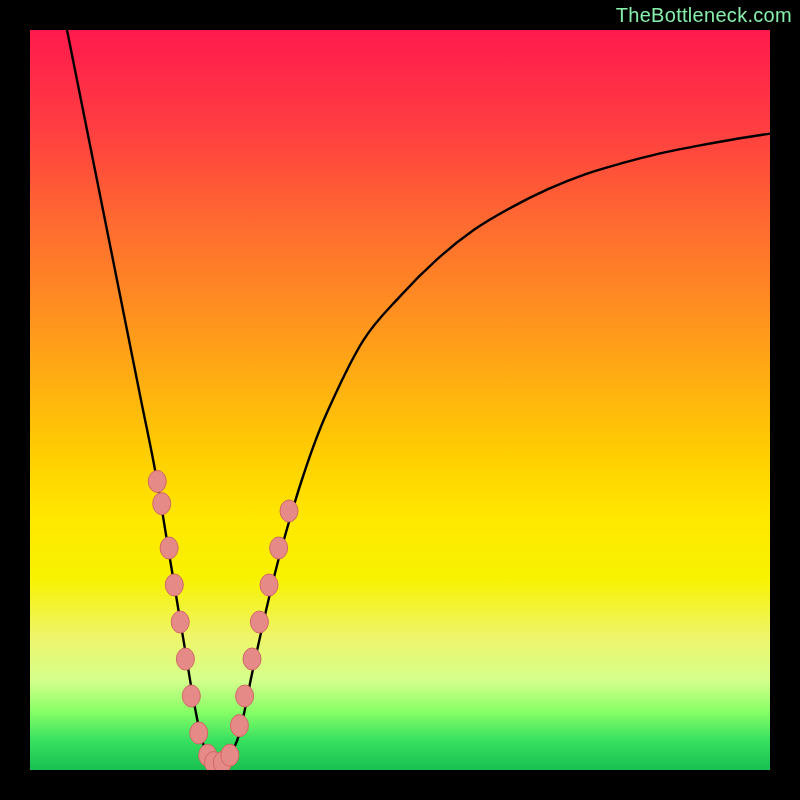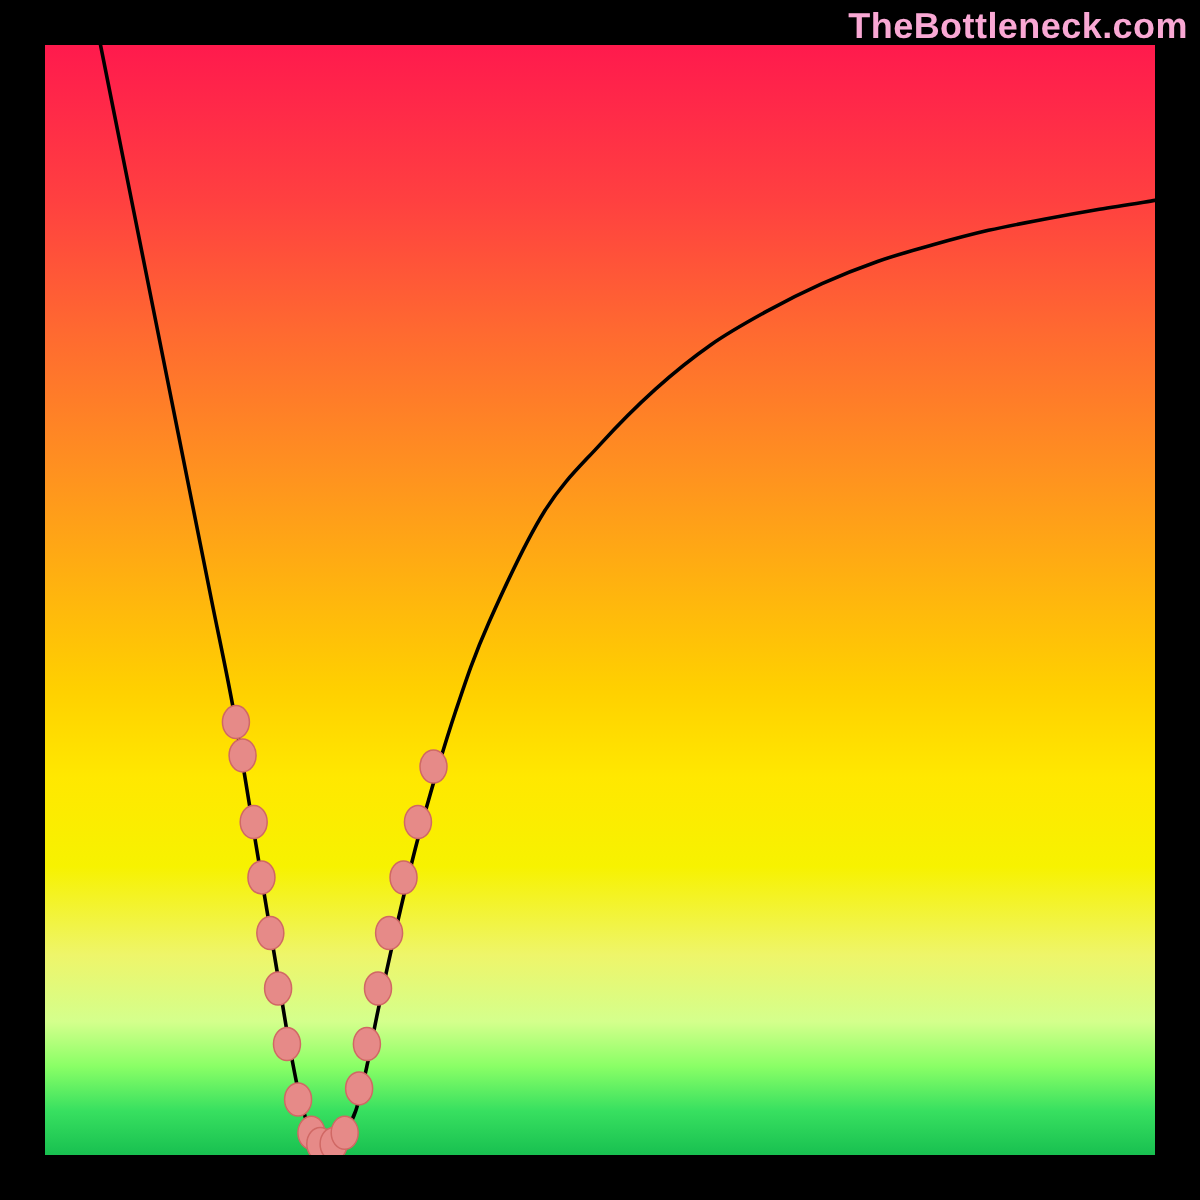--- a/index.html
+++ b/index.html
@@ -45,24 +45,24 @@
     position: absolute;
     left: 0;
     top: 0;
     width: 740px;
     height: 740px;
   }
   .watermark {
     position: absolute;
     top: 4px;
     right: 8px;
-    color: #f9a8d4;
-    font-size: 24px;
+    color: #86efac;
+    font-size: 20px;
     letter-spacing: 0.3px;
-    font-weight: 700;
+    font-weight: 400;
   }
 </style>
 </head>
 <body>
 
 <div class="frame">
 
   <div class="plot-area">
     <svg class="curve-svg" id="curve-svg" viewBox="0 0 740 740" preserveAspectRatio="none">
       <path id="curve-path" fill="none" stroke="#000000" stroke-width="2.4" stroke-linecap="round" stroke-linejoin="round" d="M37.00,0.00 C39.47,12.33 46.87,49.33 51.80,74.00 C56.73,98.67 61.67,123.33 66.60,148.00 C71.53,172.67 76.47,197.33 81.40,222.00 C86.33,246.67 91.27,271.33 96.20,296.00 C101.13,320.67 106.07,345.33 111.00,370.00 C115.93,394.67 120.87,416.87 125.80,444.00 C130.73,471.13 136.90,510.60 140.60,532.80 C144.30,555.00 145.53,562.40 148.00,577.20 C150.47,592.00 152.93,606.80 155.40,621.60 C157.87,636.40 160.33,652.43 162.80,666.00 C165.27,679.57 167.73,693.13 170.20,703.00 C172.67,712.87 175.13,720.27 177.60,725.20 C180.07,730.13 182.53,731.37 185.00,732.60 C187.47,733.83 189.93,733.83 192.40,732.60 C194.87,731.37 197.33,728.90 199.80,725.20 C202.27,721.50 204.73,717.80 207.20,710.40 C209.67,703.00 212.13,691.90 214.60,680.80 C217.07,669.70 218.30,661.07 222.00,643.80 C225.70,626.53 231.87,598.17 236.80,577.20 C241.73,556.23 245.43,540.20 251.60,518.00 C257.77,495.80 266.40,466.20 273.80,444.00 C281.20,421.80 286.13,407.00 296.00,384.80 C305.87,362.60 320.67,330.53 333.00,310.80 C345.33,291.07 357.67,279.97 370.00,266.40 C382.33,252.83 394.67,240.50 407.00,229.40 C419.33,218.30 431.67,208.43 444.00,199.80 C456.33,191.17 468.67,184.38 481.00,177.60 C493.33,170.82 505.67,164.65 518.00,159.10 C530.33,153.55 542.67,148.62 555.00,144.30 C567.33,139.98 579.67,136.65 592.00,133.20 C604.33,129.75 616.67,126.42 629.00,123.58 C641.33,120.74 653.67,118.52 666.00,116.18 C678.33,113.84 690.67,111.62 703.00,109.52 C715.33,107.42 733.83,104.59 740.00,103.60"></path>

